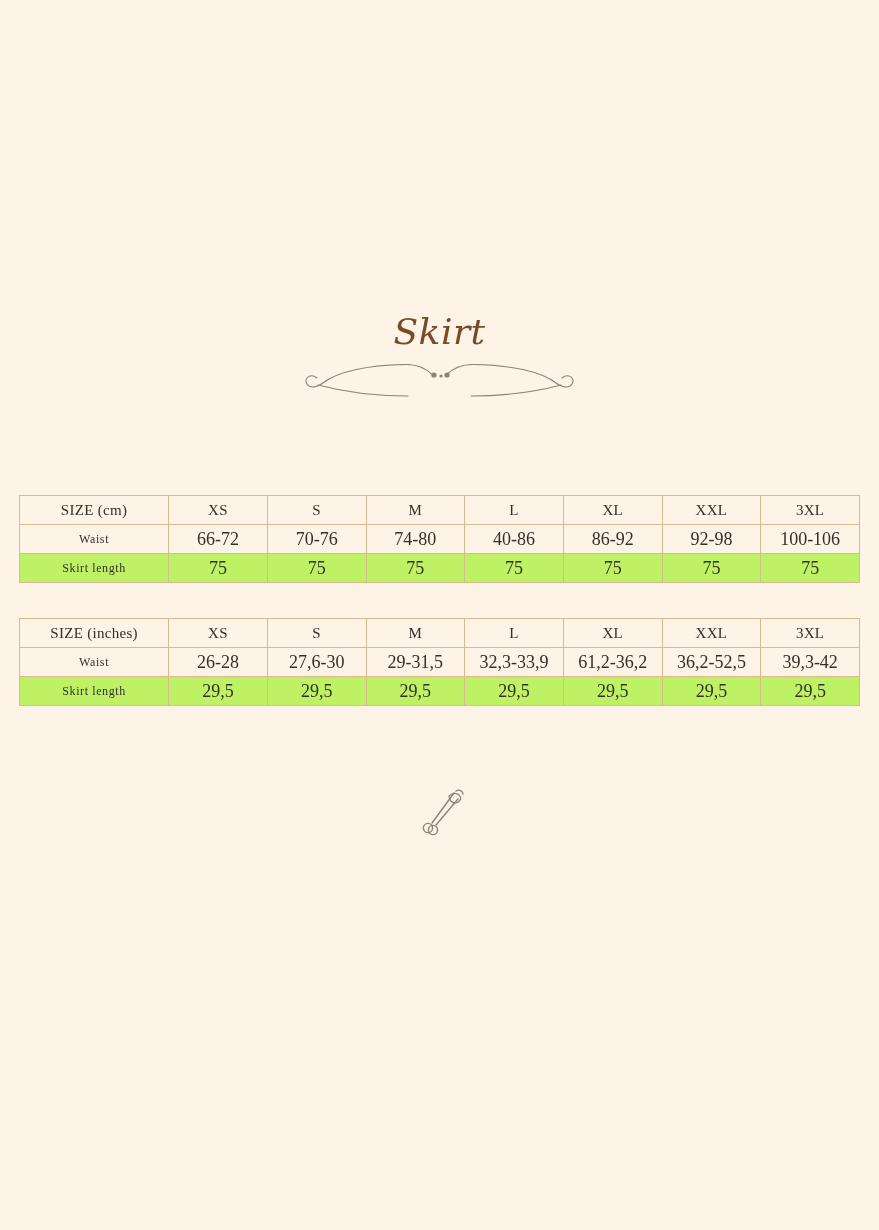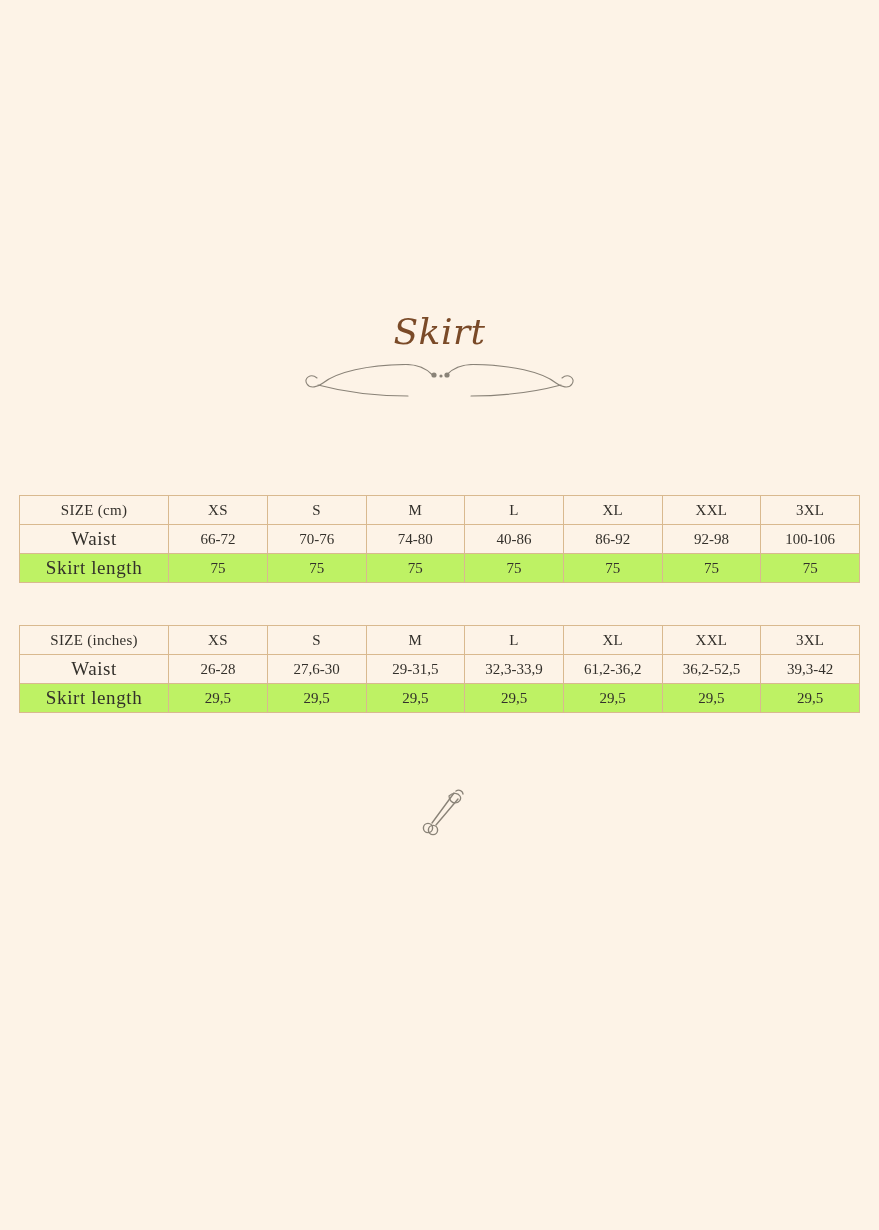--- a/index.html
+++ b/index.html
@@ -47,43 +47,43 @@
     width: 879px;
   }
 
   
   .table-wrap {
     position: absolute;
     left: 19px;
     width: 841px;
   }
   #table-cm-wrap { top: 495px; }
-  #table-in-wrap { top: 618px; margin-top: 7px; }
+  #table-in-wrap { top: 618px; }
 
   table.size-table {
     border-collapse: collapse;
     width: 841px;
     table-layout: fixed;
   }
   table.size-table td {
     border: 1px solid #d9b98f;
     height: 28px;
     text-align: center;
     vertical-align: middle;
-    font-size: 15px;
+    font-size: 18px;
     color: #33302b;
     padding: 0 2px;
     font-family: "Liberation Serif", serif;
     white-space: nowrap;
   }
   table.size-table col.c-label { width: 149px; }
   table.size-table col.c-data  { width: 98.6px; }
 
   table.size-table td.label-cell {
-    font-size: 19px;
+    font-size: 12px;
     letter-spacing: 0.6px;
   }
   table.size-table tr.head td {
     font-size: 15px;
     letter-spacing: 0.3px;
   }
   table.size-table tr.alt td {
     background: #bef264;
   }
 

